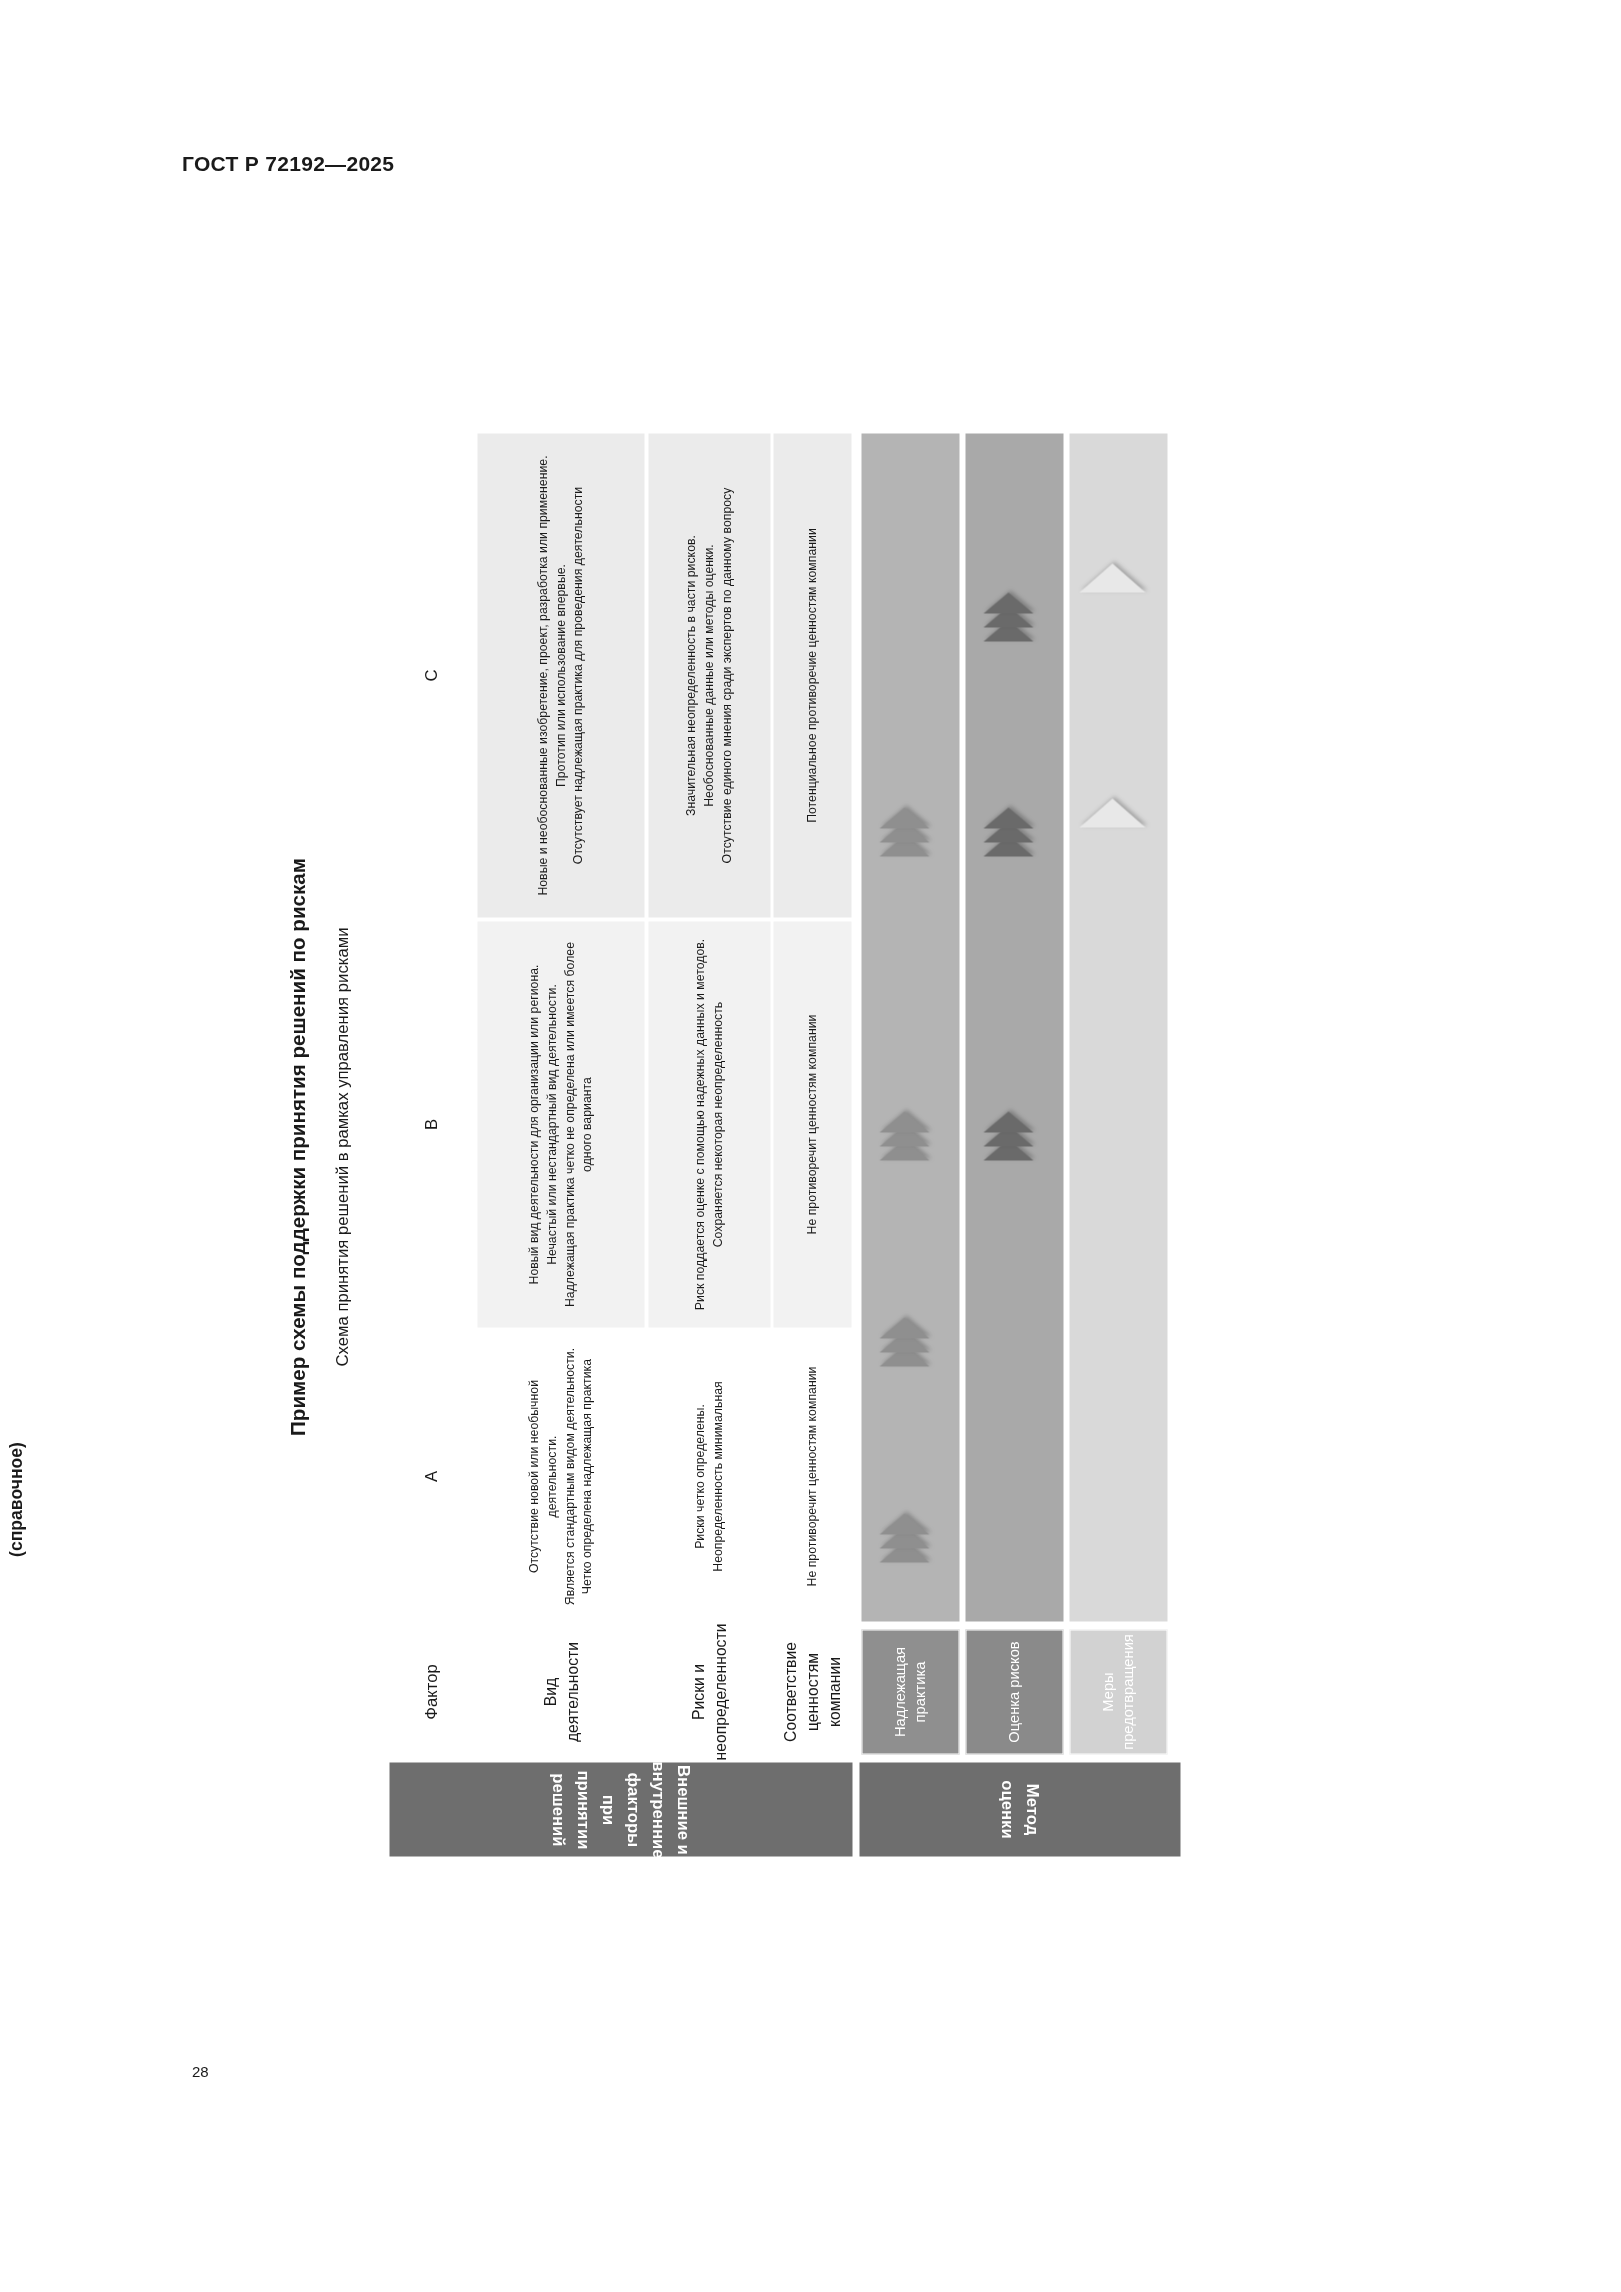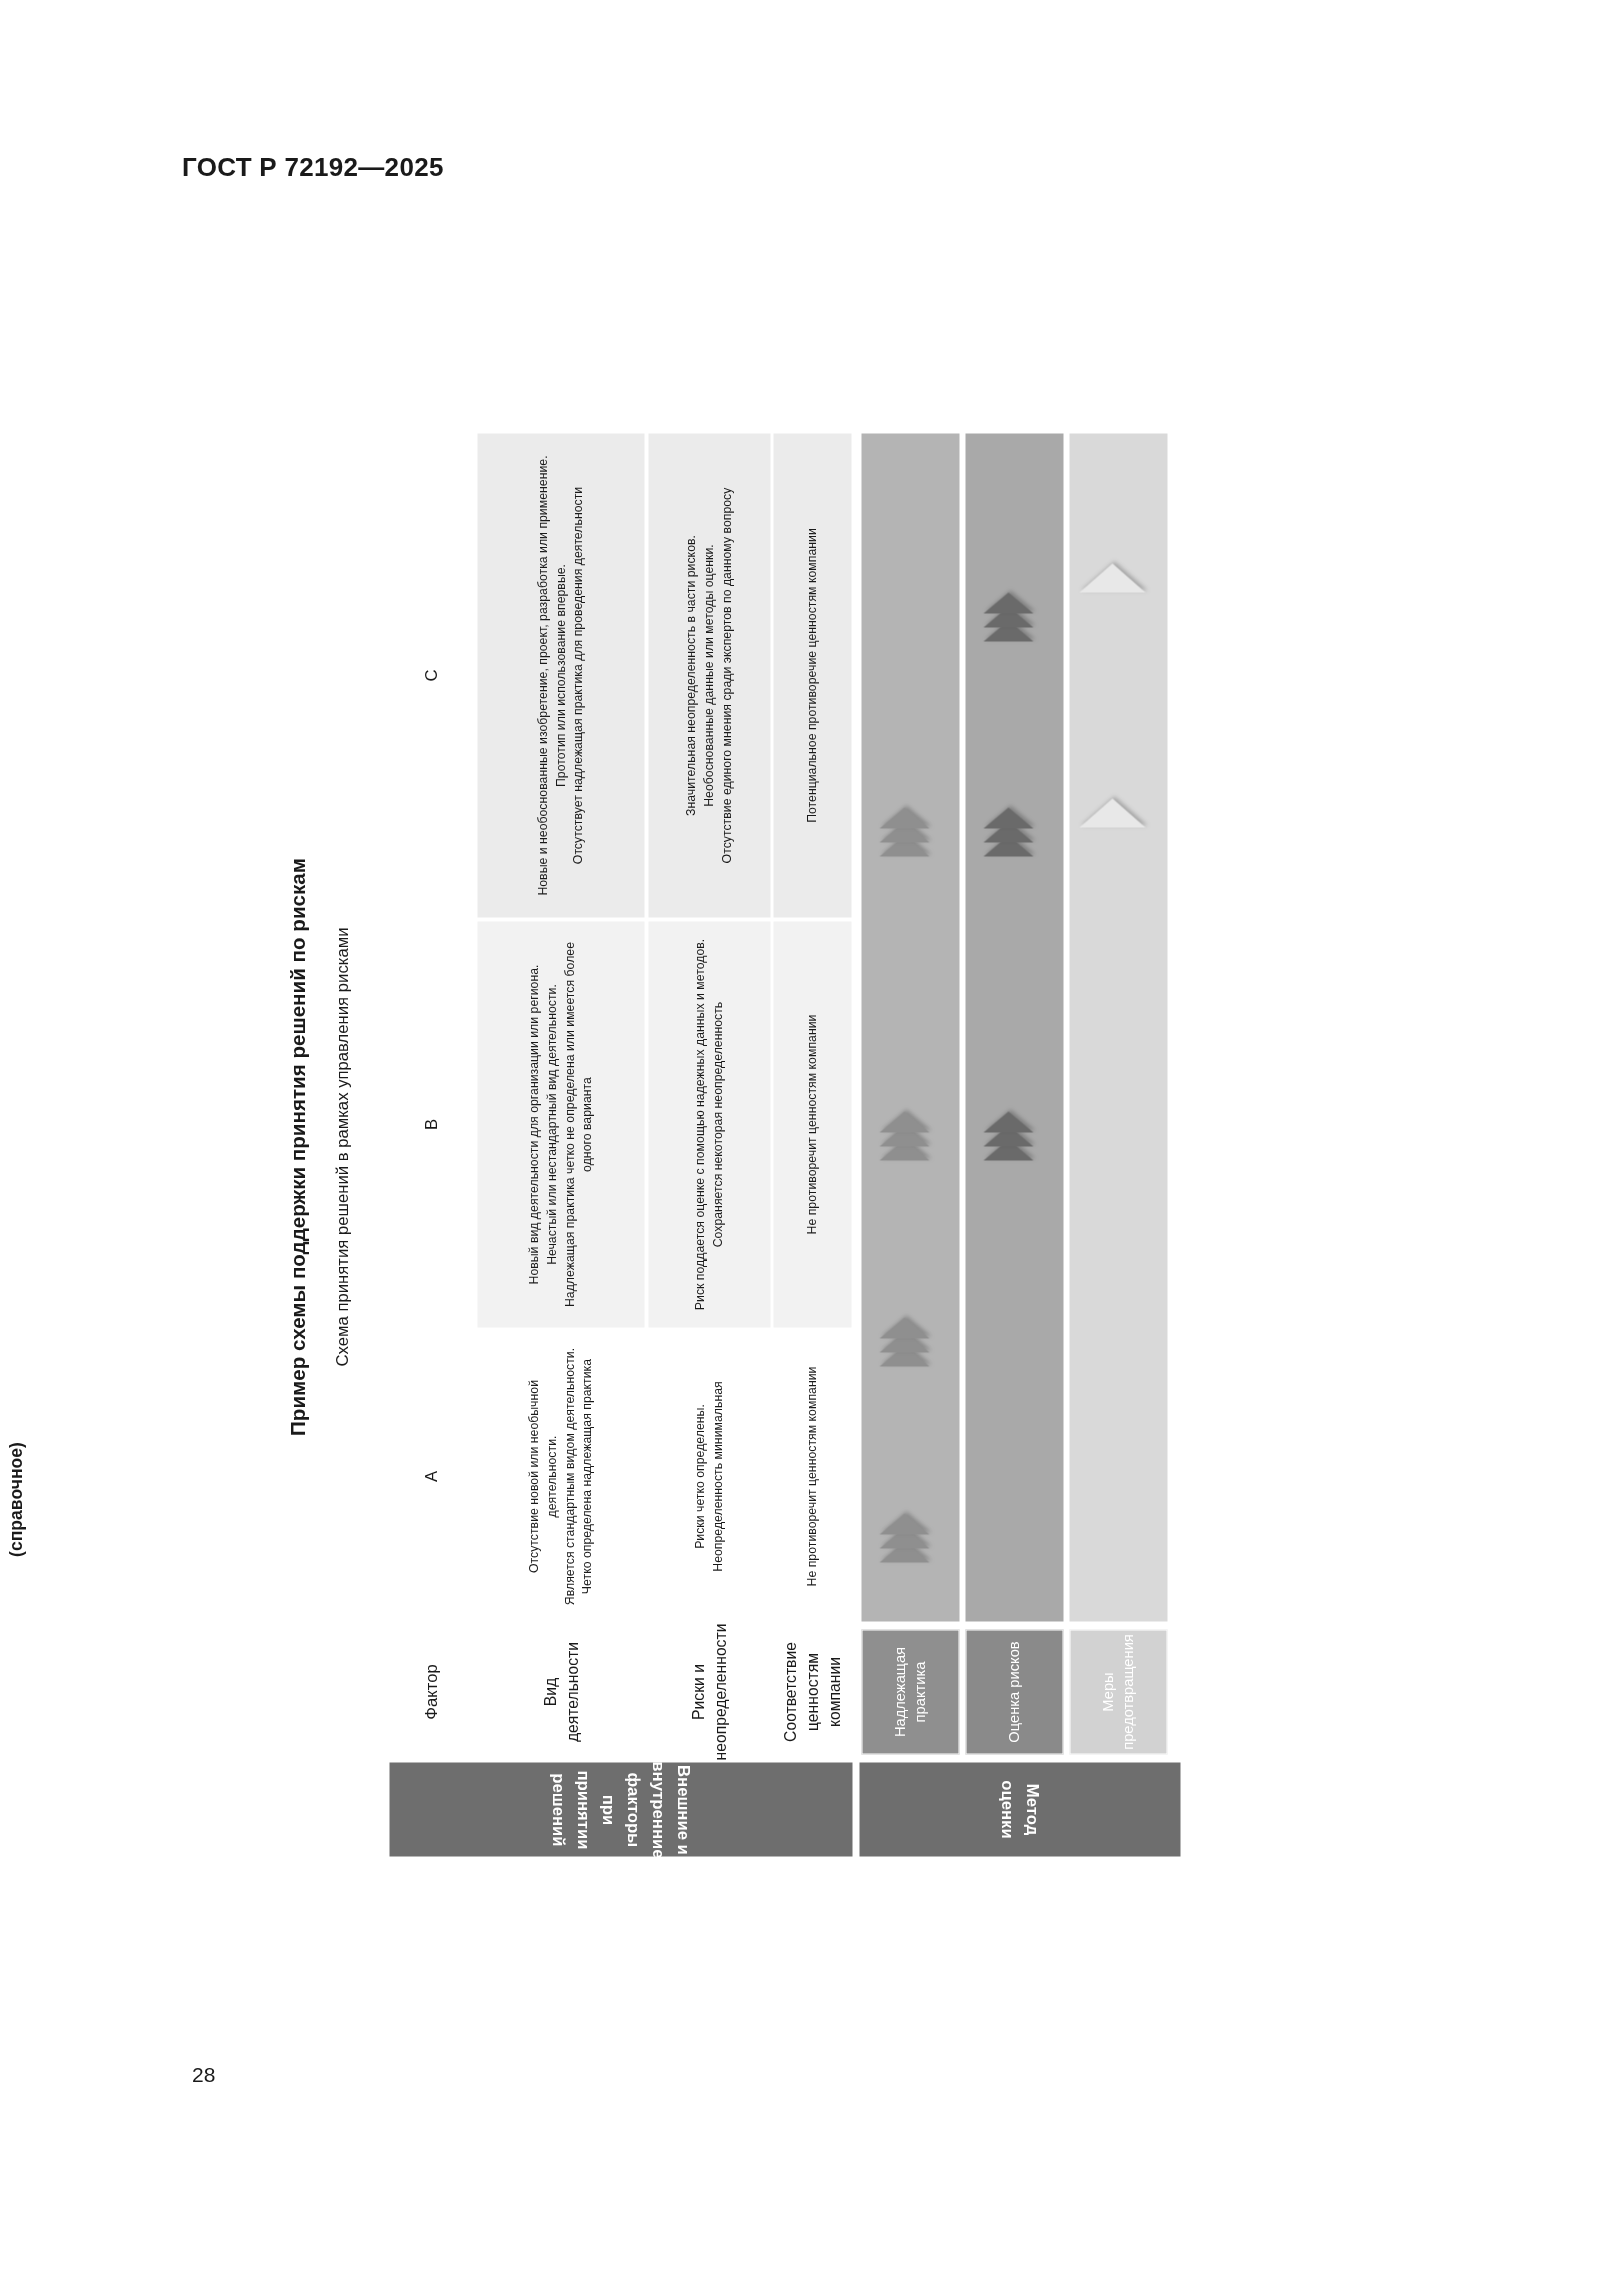--- a/index.html
+++ b/index.html
@@ -13,29 +13,29 @@
     position: relative;
     font-family: "Liberation Sans", sans-serif;
     color: #1a1a1a;
     overflow: hidden;
   }
 
   .page-header {
     position: absolute;
     left: 182px;
     top: 152px;
-    font-size: 26px;
+    font-size: 21px;
     font-weight: bold;
     letter-spacing: 0.3px;
   }
   .page-number {
     position: absolute;
     left: 192px;
     top: 2063px;
-    font-size: 21px;
+    font-size: 15px;
   }
 
   
   #figure-area {
     position: absolute;
     left: 0;
     top: 0;
     width: 1621px;
     height: 2293px;
   }

